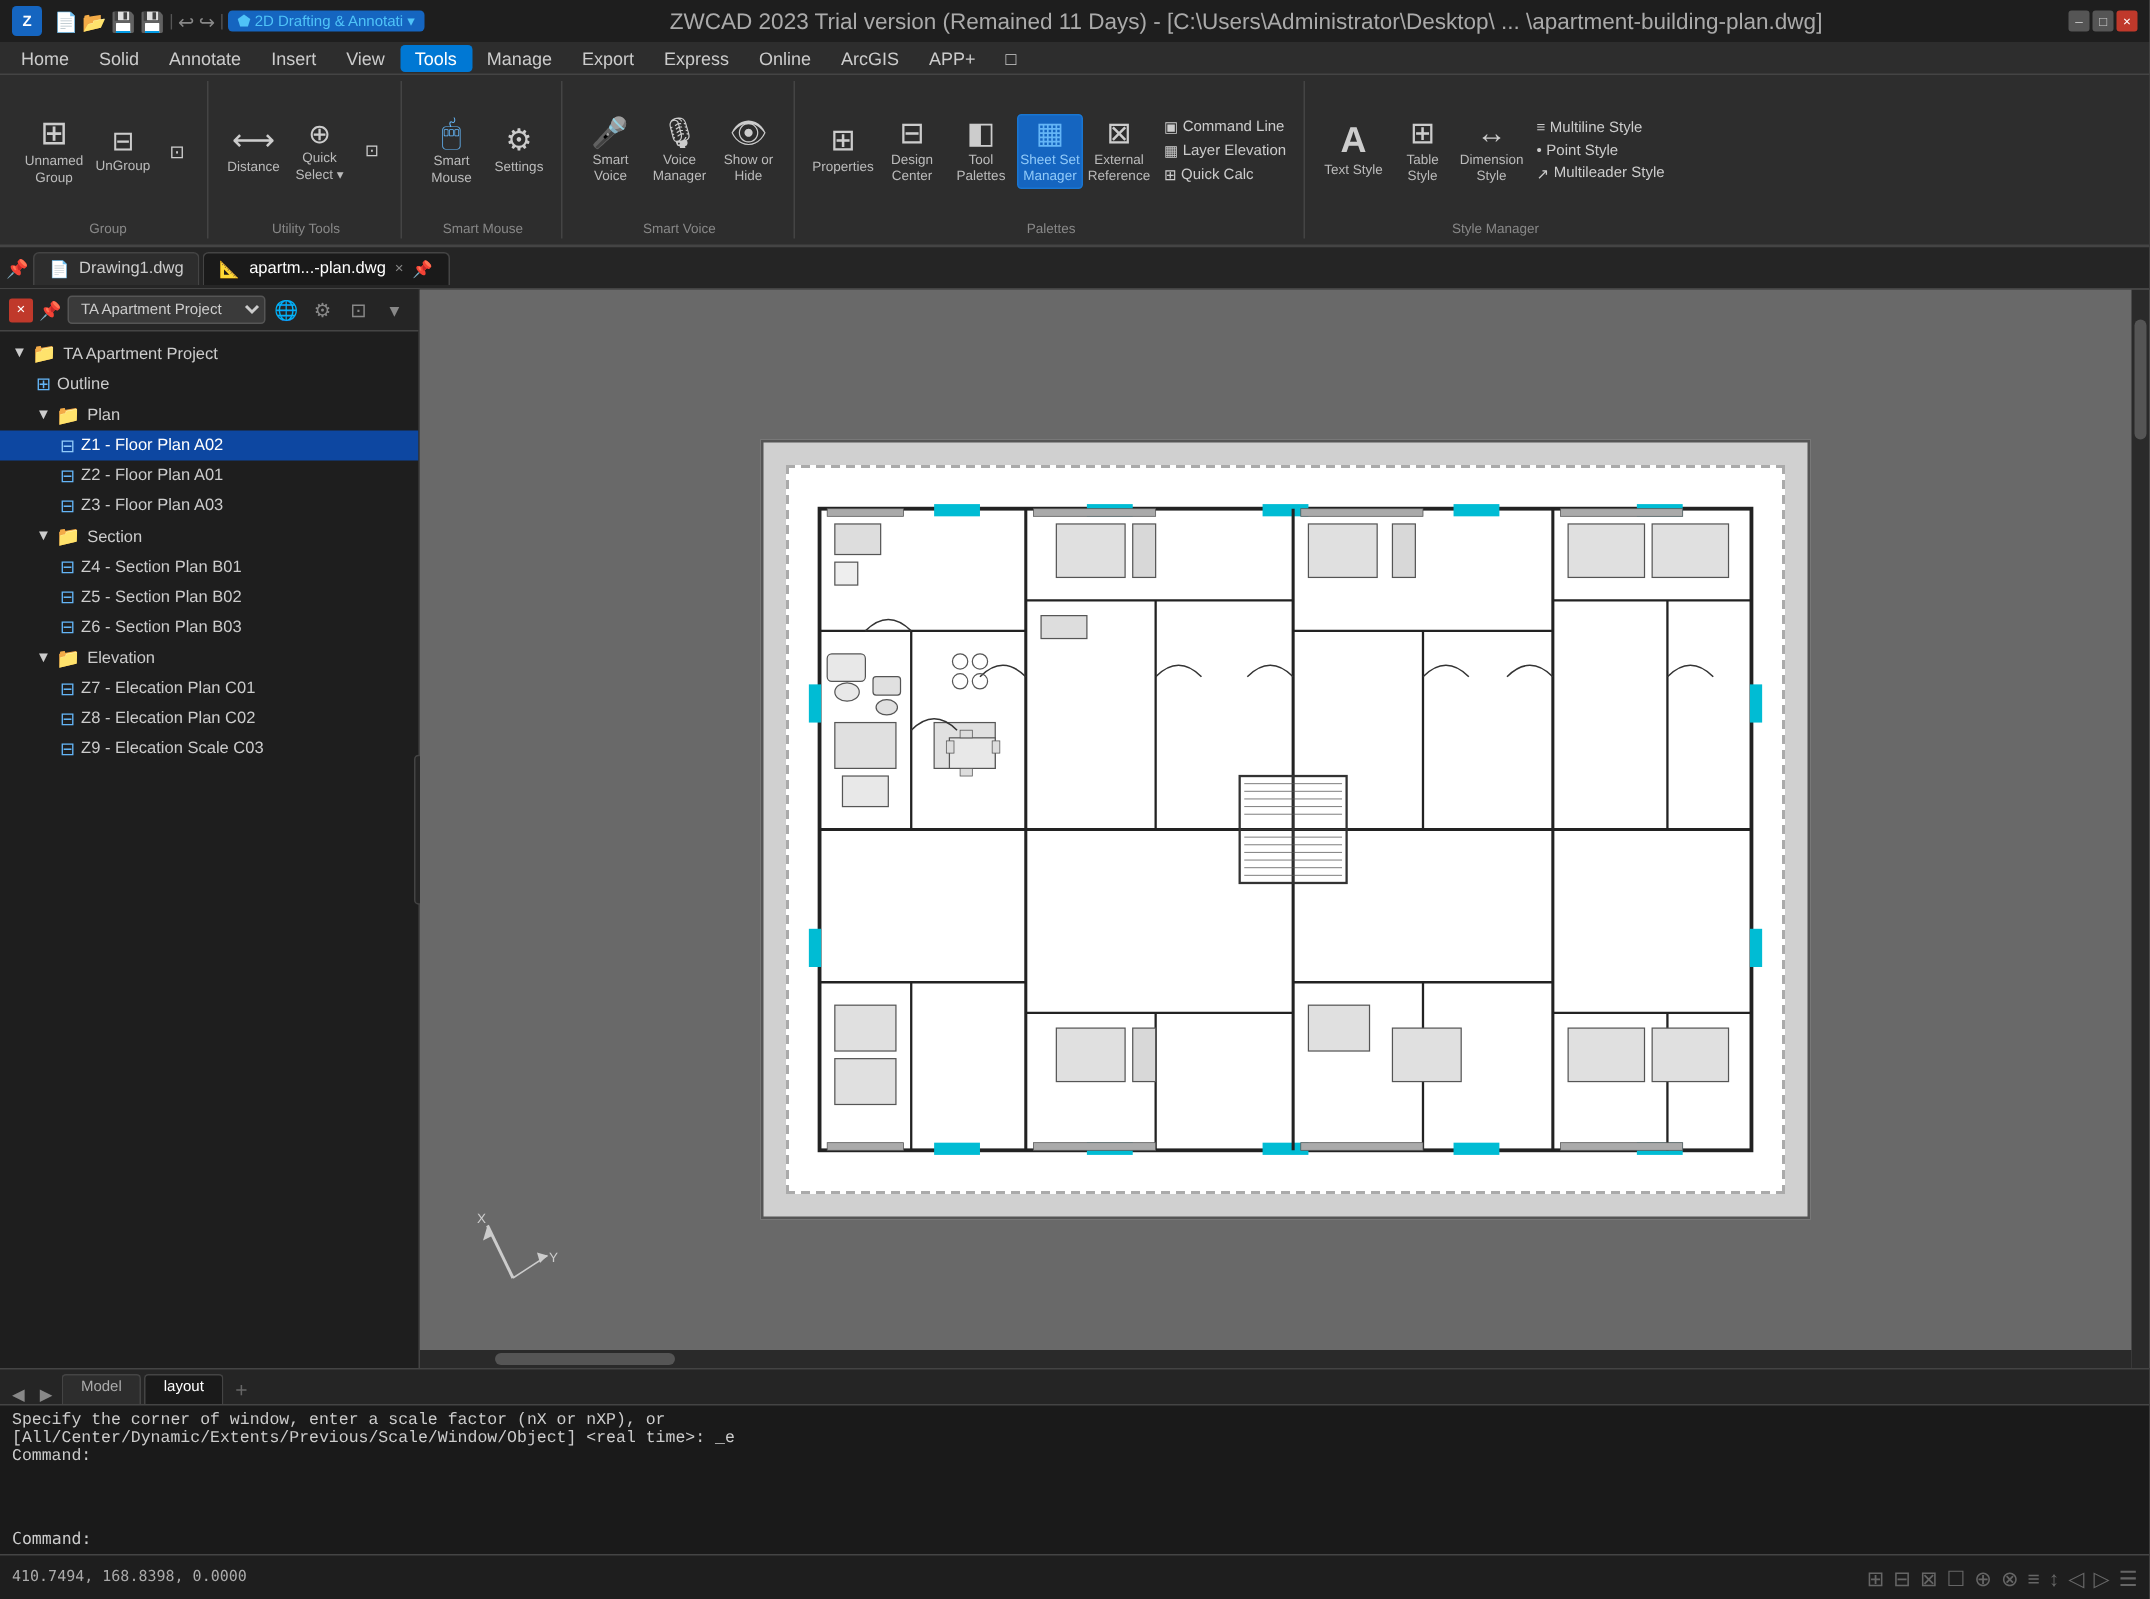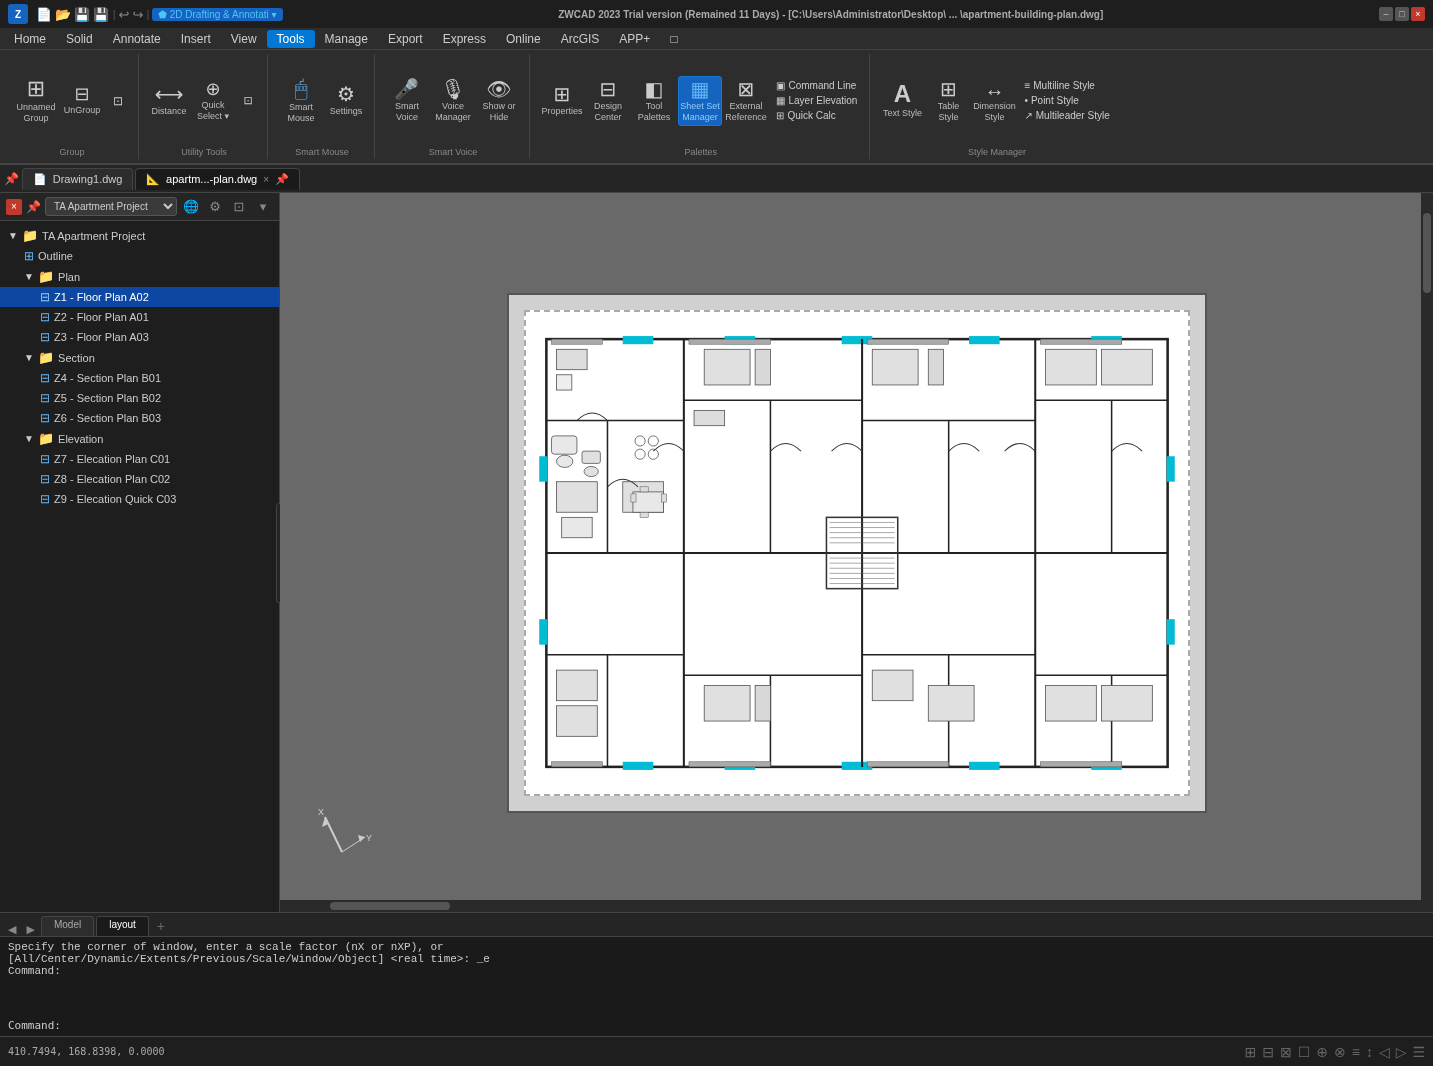--- a/index.html
+++ b/index.html
@@ -97,21 +97,21 @@
     <span style="font-size:13px; cursor:pointer; color:#888;">📄</span>
     <span style="font-size:13px; cursor:pointer; color:#888;">📂</span>
     <span style="font-size:13px; cursor:pointer; color:#888;">💾</span>
     <span style="font-size:13px; cursor:pointer; color:#888;">💾</span>
     <span style="color:#555;">|</span>
     <span style="font-size:13px; cursor:pointer; color:#888;">↩</span>
     <span style="font-size:13px; cursor:pointer; color:#888;">↪</span>
     <span style="color:#555;">|</span>
     <span style="font-size:10px; color:#4fc3f7; padding: 1px 6px; background:#1565c0; border-radius:3px;">⬟ 2D Drafting &amp; Annotati ▾</span>
   </div>
-  <div class="title" style="font-size:10px; overflow:hidden; text-overflow:ellipsis; white-space:nowrap;font-weight:bold;">ZWCAD 2023 Trial version (Remained 11 Days) - [C:\Users\Administrator\Desktop\ ... \apartment-building-plan.dwg]</div>
+  <div class="title" style="font-size:15px; overflow:hidden; text-overflow:ellipsis; white-space:nowrap;">ZWCAD 2023 Trial version (Remained 11 Days) - [C:\Users\Administrator\Desktop\ ... \apartment-building-plan.dwg]</div>
   <div class="win-btns">
     <button class="win-btn min">–</button>
     <button class="win-btn max">□</button>
     <button class="win-btn close">×</button>
   </div>
 </div>
 
 <div id="menubar">
   <div class="menu-item">Home</div>
   <div class="menu-item">Solid</div>
@@ -373,21 +373,21 @@
         <span class="tree-item-label">Z7 - Elecation Plan C01</span>
       </div>
 
       <div class="tree-item" style="padding-left:40px;">
         <span style="font-size:12px; color:#64b5f6;">⊟</span>
         <span class="tree-item-label">Z8 - Elecation Plan C02</span>
       </div>
 
       <div class="tree-item" style="padding-left:40px;">
         <span style="font-size:12px; color:#64b5f6;">⊟</span>
-        <span class="tree-item-label">Z9 - Elecation Quick C03</span>
+        <span class="tree-item-label">Z9 - Elecation Scale C03</span>
       </div>
     </div>
 
     <div style="position:absolute; right:-12px; top:50%; transform:translateY(-50%); writing-mode:vertical-rl; transform:translateY(-50%) rotate(180deg); font-size:10px; color:#888; background:#252525; padding:6px 3px; border:1px solid #444; border-radius:3px; right:-16px; top:50%; white-space:nowrap;">
       Sheet Set Manager
     </div>
   </div>
 
   <div id="canvas-area" style="flex:1; background:#696969; position:relative; overflow:hidden; display:flex; align-items:center; justify-content:center;">
 

